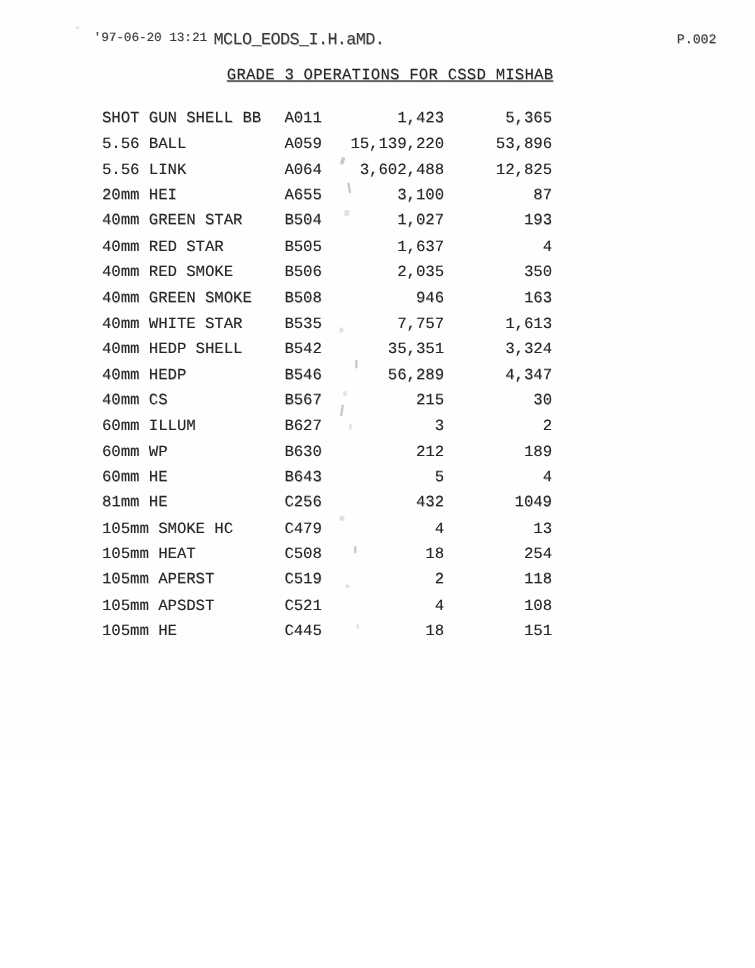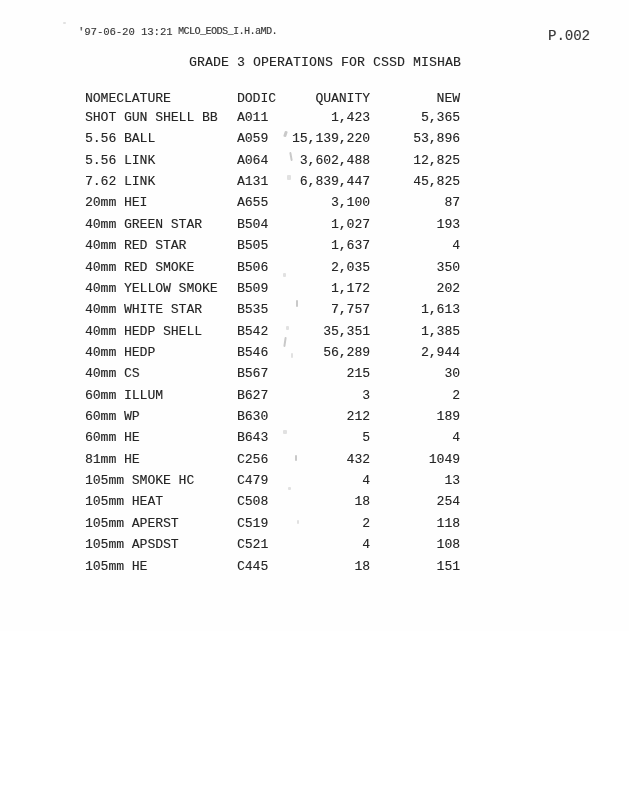--- a/index.html
+++ b/index.html
@@ -16,25 +16,25 @@
     font-family: "Liberation Mono", "DejaVu Sans Mono", monospace;
     color: #262626;
   }
   .txt {
     position: absolute;
     white-space: pre;
     text-shadow: 0.4px 0.4px 0 rgba(30,30,30,0.35);
   }
   
   .fax-timestamp { left: 78px;  top: 26px; font-size: 10.5px; color: #3a3a3a; }
-  .fax-sender    { left: 178px; top: 26px; font-size: 10px;   color: #3a3a3a; letter-spacing: -0.5px; }
-  .fax-page      { left: 548px; top: 28px; font-size: 14px; color: #3a3a3a; }
-
-  
-  .doc-title { left: 189px; top: 55px; font-size: 13px; letter-spacing: 0.2px; }
+  .fax-sender    { left: 178px; top: 26px; font-size: 14px;   color: #3a3a3a; letter-spacing: -0.5px; }
+  .fax-page      { left: 564px; top: 28px; font-size: 11px; color: #3a3a3a; }
+
+  
+  .doc-title { left: 189px; top: 55px; font-size: 13px; letter-spacing: 0.2px; text-decoration: underline; }
 
   
   .data-table {
     position: absolute;
     left: 85px;
     top: 91px;
     width: 380px;
     font-size: 13px;
   }
   .thead {
@@ -104,52 +104,40 @@
 
   <div>
     <span class="txt fax-timestamp">'97-06-20 13:21</span>
     <span class="txt fax-sender">MCLO_EODS_I.H.aMD.</span>
     <span class="txt fax-page">P.002</span>
   </div>
 
   <div class="txt doc-title">GRADE 3 OPERATIONS FOR CSSD MISHAB</div>
 
   <div class="data-table">
-    <div class="thead">
-      <span class="cell c-nom">NOMECLATURE</span>
-      <span class="cell c-dodic">DODIC</span>
-      <span class="cell c-qty">QUANITY</span>
-      <span class="cell c-new">NEW</span>
-    </div>
     <div>
         <div class="trow">
           <span class="cell c-nom">SHOT GUN SHELL BB</span>
           <span class="cell c-dodic">A011</span>
           <span class="cell c-qty">1,423</span>
           <span class="cell c-new">5,365</span>
         </div>
         <div class="trow">
           <span class="cell c-nom">5.56 BALL</span>
           <span class="cell c-dodic">A059</span>
           <span class="cell c-qty">15,139,220</span>
           <span class="cell c-new">53,896</span>
         </div>
         <div class="trow">
           <span class="cell c-nom">5.56 LINK</span>
           <span class="cell c-dodic">A064</span>
           <span class="cell c-qty">3,602,488</span>
           <span class="cell c-new">12,825</span>
         </div>
         <div class="trow">
-          <span class="cell c-nom">7.62 LINK</span>
-          <span class="cell c-dodic">A131</span>
-          <span class="cell c-qty">6,839,447</span>
-          <span class="cell c-new">45,825</span>
-        </div>
-        <div class="trow">
           <span class="cell c-nom">20mm HEI</span>
           <span class="cell c-dodic">A655</span>
           <span class="cell c-qty">3,100</span>
           <span class="cell c-new">87</span>
         </div>
         <div class="trow">
           <span class="cell c-nom">40mm GREEN STAR</span>
           <span class="cell c-dodic">B504</span>
           <span class="cell c-qty">1,027</span>
           <span class="cell c-new">193</span>
@@ -160,42 +148,42 @@
           <span class="cell c-qty">1,637</span>
           <span class="cell c-new">4</span>
         </div>
         <div class="trow">
           <span class="cell c-nom">40mm RED SMOKE</span>
           <span class="cell c-dodic">B506</span>
           <span class="cell c-qty">2,035</span>
           <span class="cell c-new">350</span>
         </div>
         <div class="trow">
-          <span class="cell c-nom">40mm YELLOW SMOKE</span>
-          <span class="cell c-dodic">B509</span>
-          <span class="cell c-qty">1,172</span>
-          <span class="cell c-new">202</span>
+          <span class="cell c-nom">40mm GREEN SMOKE</span>
+          <span class="cell c-dodic">B508</span>
+          <span class="cell c-qty">946</span>
+          <span class="cell c-new">163</span>
         </div>
         <div class="trow">
           <span class="cell c-nom">40mm WHITE STAR</span>
           <span class="cell c-dodic">B535</span>
           <span class="cell c-qty">7,757</span>
           <span class="cell c-new">1,613</span>
         </div>
         <div class="trow">
           <span class="cell c-nom">40mm HEDP SHELL</span>
           <span class="cell c-dodic">B542</span>
           <span class="cell c-qty">35,351</span>
-          <span class="cell c-new">1,385</span>
+          <span class="cell c-new">3,324</span>
         </div>
         <div class="trow">
           <span class="cell c-nom">40mm HEDP</span>
           <span class="cell c-dodic">B546</span>
           <span class="cell c-qty">56,289</span>
-          <span class="cell c-new">2,944</span>
+          <span class="cell c-new">4,347</span>
         </div>
         <div class="trow">
           <span class="cell c-nom">40mm CS</span>
           <span class="cell c-dodic">B567</span>
           <span class="cell c-qty">215</span>
           <span class="cell c-new">30</span>
         </div>
         <div class="trow">
           <span class="cell c-nom">60mm ILLUM</span>
           <span class="cell c-dodic">B627</span>

